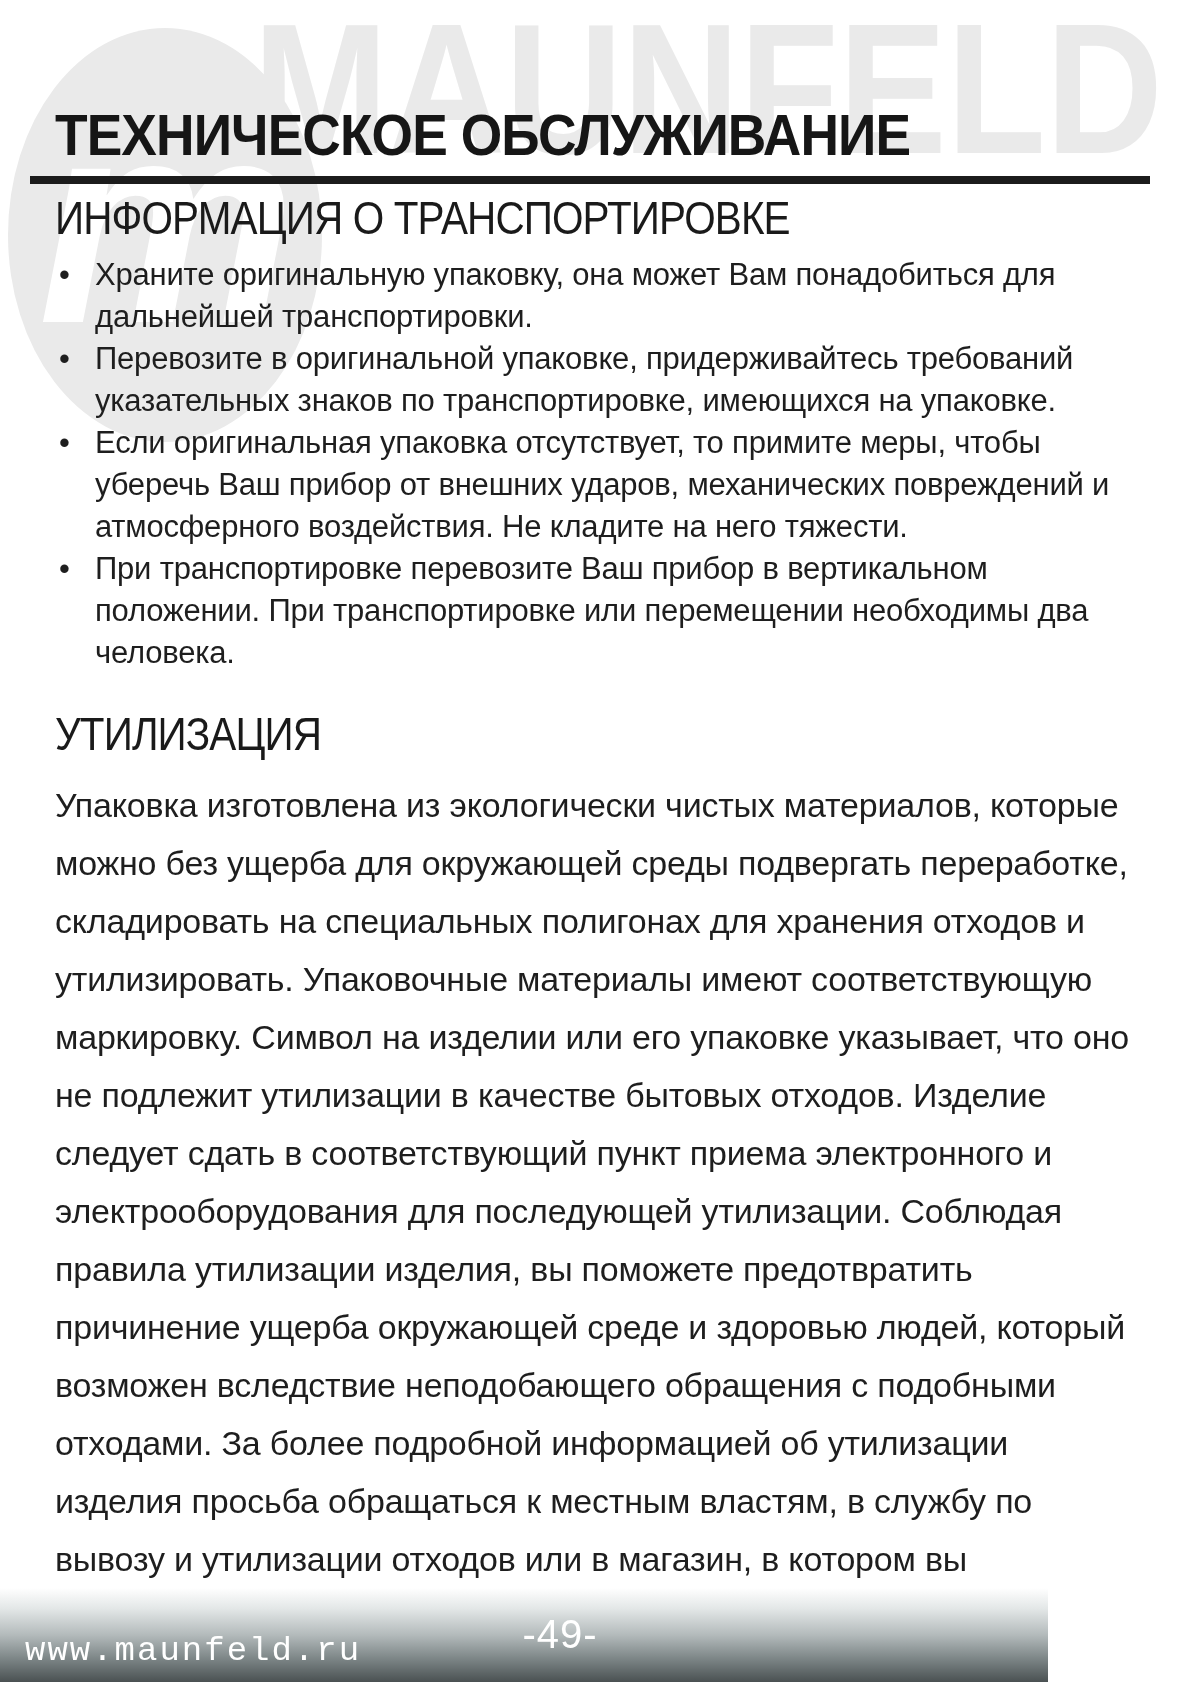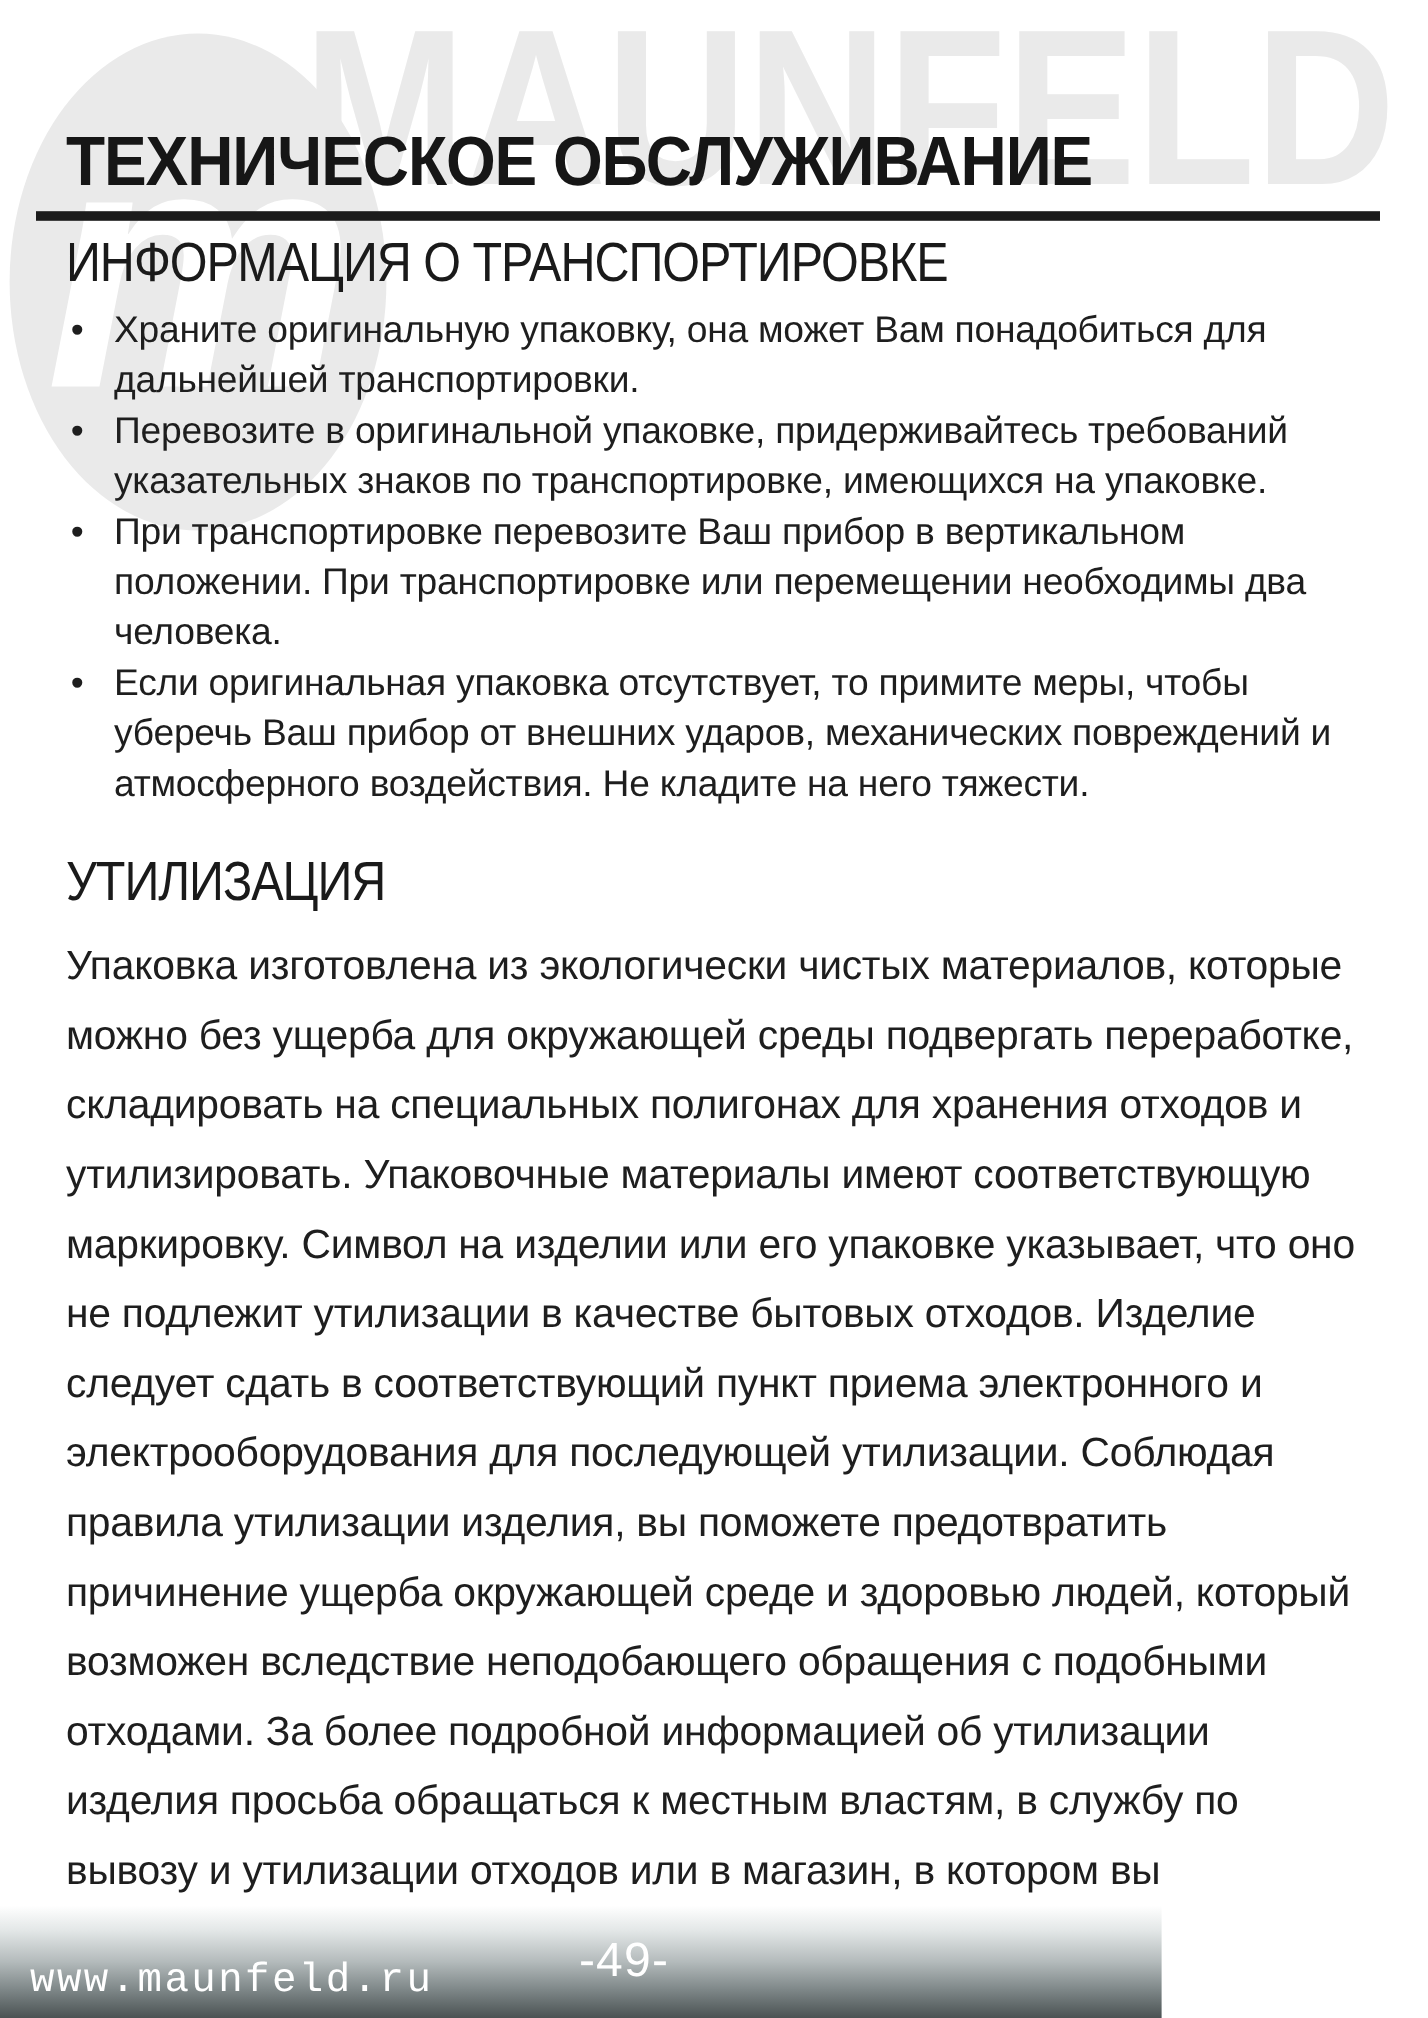--- a/index.html
+++ b/index.html
@@ -48,21 +48,21 @@
   }
   .body-par{
     margin:18px 0 0 0;width:1080px;
     font-size:34px;line-height:58px;letter-spacing:-.2px;
   }
   
   .bin-wrap{width:1080px;margin-top:0;text-align:center;}
   .bin-wrap svg{display:inline-block;}
   
   .footer{
-    position:absolute;left:0;bottom:0;width:968px;height:94px;
+    position:absolute;left:0;bottom:0;width:1048px;height:94px;
     background:linear-gradient(180deg,#ffffff 0%,#e3e7e7 22%,#b3babb 50%,#7d8687 75%,#4a5152 100%);
   }
   .footer .website{
     position:absolute;left:25px;bottom:12px;
     font-family:"Liberation Mono",monospace;
     font-size:34px;color:#ffffff;letter-spacing:2px;
   }
   .footer .pagenum{
     position:absolute;left:50%;top:24px;transform:translateX(-50%);
     font-size:40px;color:#ffffff;letter-spacing:1px;margin-left:36px;
@@ -82,22 +82,22 @@
   <div class="content">
 
     <h1 class="doc-title">ТЕХНИЧЕСКОЕ ОБСЛУЖИВАНИЕ</h1>
     <div class="title-rule"></div>
 
     <h2 class="section-heading h-transport">ИНФОРМАЦИЯ О ТРАНСПОРТИРОВКЕ</h2>
 
     <ul class="bullets">
       <li>Храните оригинальную упаковку, она может Вам понадобиться для дальнейшей транспортировки.</li>
       <li>Перевозите в оригинальной упаковке, придерживайтесь требований указательных знаков по транспортировке, имеющихся на упаковке.</li>
+      <li>Если оригинальная упаковка отсутствует, то примите меры, чтобы уберечь Ваш прибор от внешних ударов, механических повреждений и атмосферного воздействия. Не кладите на него тяжести.</li>
       <li>При транспортировке перевозите Ваш прибор в вертикальном положении. При  транспортировке или перемещении необходимы два человека.</li>
-      <li>Если оригинальная упаковка отсутствует, то примите меры, чтобы уберечь Ваш прибор от внешних ударов, механических повреждений и атмосферного воздействия. Не кладите на него тяжести.</li>
     </ul>
 
     <h2 class="section-heading h-disposal">УТИЛИЗАЦИЯ</h2>
 
     <p class="body-par">Упаковка изготовлена из экологически чистых материалов, которые можно без ущерба для окружающей среды подвергать переработке, складировать на специальных полигонах для хранения отходов и утилизировать. Упаковочные материалы имеют соответствующую маркировку. Символ на изделии или его упаковке указывает, что оно не подлежит утилизации в качестве бытовых отходов. Изделие следует сдать в соответствующий пункт приема электронного и электрооборудования для последующей утилизации. Соблюдая правила утилизации изделия, вы поможете предотвратить причинение ущерба окружающей среде и здоровью людей, который возможен вследствие неподобающего обращения с подобными отходами. За более подробной информацией об утилизации изделия просьба обращаться к местным властям, в службу по вывозу и утилизации отходов или в магазин, в котором вы приобрели изделие.</p>
 
     <div class="bin-wrap">
       <svg width="128" height="128" viewBox="0 0 130 130" aria-hidden="true">
         <circle cx="65" cy="65" r="64" fill="#757c83"></circle>
 

